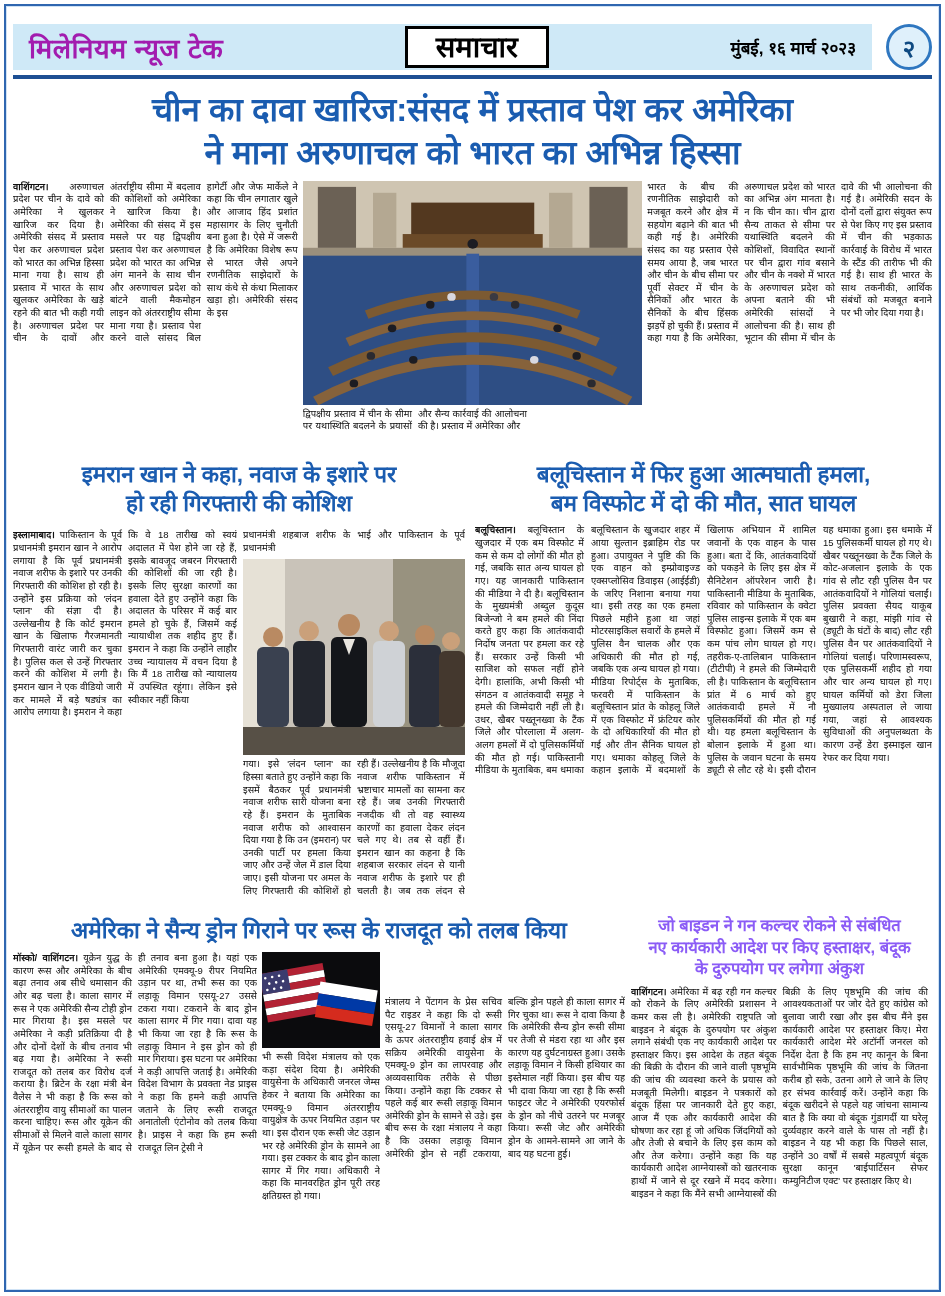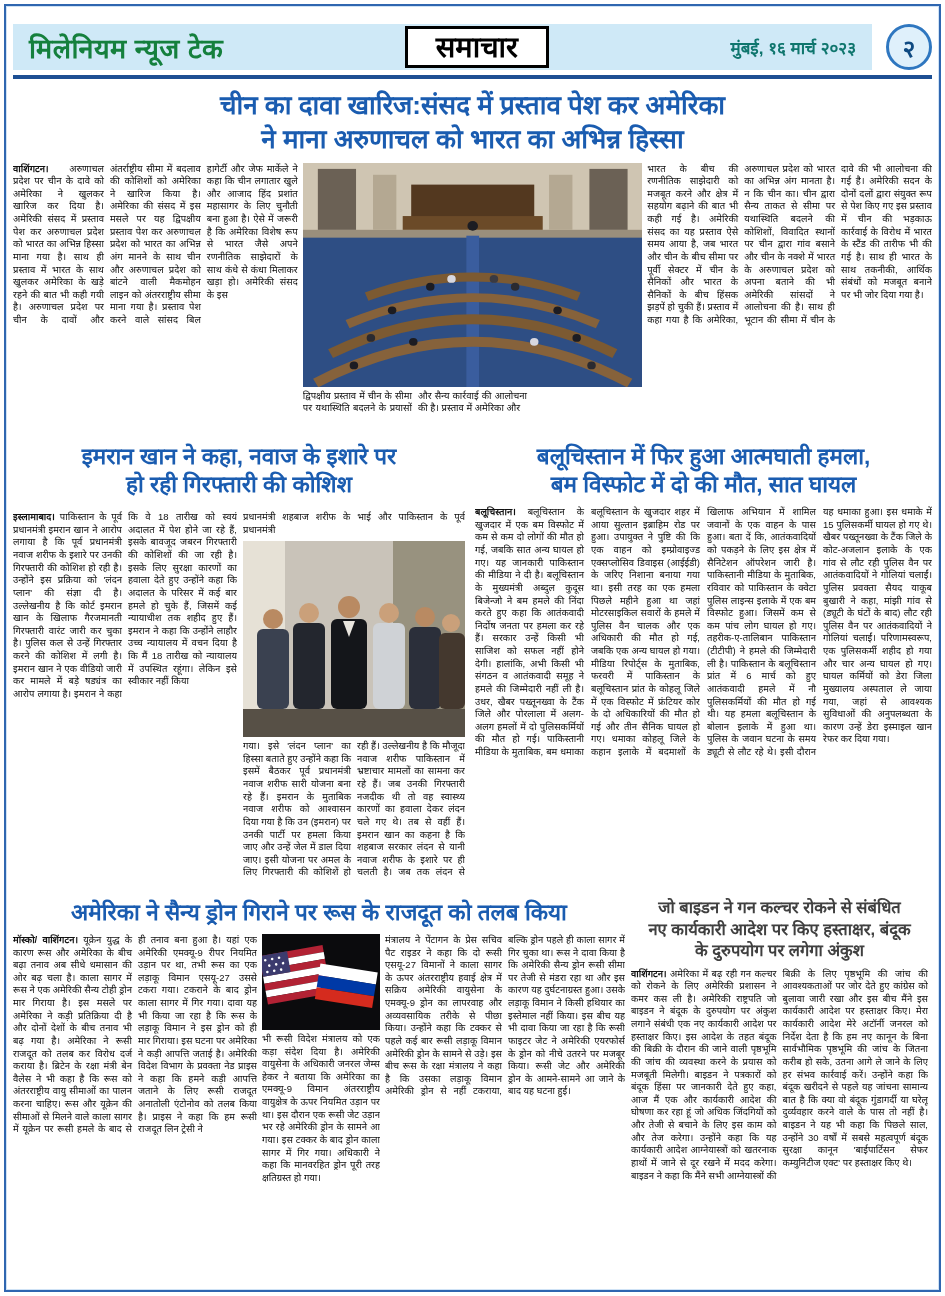--- a/index.html
+++ b/index.html
@@ -16,45 +16,45 @@
   }
   .content { position: absolute; top: 10px; left: 13px; right: 13px; bottom: 10px; }
 
   
   .masthead-row { display: flex; align-items: center; margin-top: 14px; }
   .masthead-strip {
     flex: 1; background: #cfe9f7; height: 46px;
     display: flex; align-items: center; justify-content: space-between;
     padding: 0 16px;
   }
-  .paper-name { font-size: 27px; font-weight: bold; color: #15803d; letter-spacing: 0.5px; }
+  .paper-name { font-size: 27px; font-weight: bold; color: #a21caf; letter-spacing: 0.5px; }
   .section-box {
     border: 3px solid #000; background: #fff; padding: 0 28px;
     font-size: 29px; font-weight: bold; color: #000; line-height: 1.25;
   }
-  .edition-date { font-size: 17px; font-weight: bold; color: #0f766e; }
+  .edition-date { font-size: 17px; font-weight: bold; color: #000000; }
   .page-badge {
     width: 46px; height: 46px; border-radius: 50%;
     border: 3px solid #2f77c0; background: #dff0fb; color: #0f4a82;
     display: flex; align-items: center; justify-content: center;
     font-size: 24px; font-weight: bold; margin-left: 14px; flex: 0 0 auto;
   }
   .top-rule { height: 4px; background: #1d4f93; margin-top: 5px; }
 
   
   .main-headline {
     text-align: center; color: #1a5cb0; font-weight: bold;
-    font-size: 26px; line-height: 1.3; margin: 10px 0 6px;
+    font-size: 33px; line-height: 1.3; margin: 10px 0 6px;
   }
   .sub-headline {
     text-align: center; color: #1a5cb0; font-weight: bold;
     font-size: 22.5px; line-height: 1.28; margin: 4px 0 6px;
   }
   .biden-headline {
-    text-align: center; color: #404040; font-weight: bold;
+    text-align: center; color: #8b5cf6; font-weight: bold;
     font-size: 16.5px; line-height: 1.3; margin: 2px 0 6px;
   }
 
   
   .body-text { font-size: 9.5px; line-height: 1.33; text-align: justify; }
   .dateline { font-weight: bold; }
   .cols-2 { column-count: 2; column-gap: 6px; }
   .cols-3 { column-count: 3; column-gap: 6px; }
   .cols-4 { column-count: 4; column-gap: 7px; }
 
@@ -75,21 +75,21 @@
   .art2-below { height: 142px; overflow: hidden; margin-top: 3px; }
   .art3-body { height: 374px; overflow: hidden; margin-top: 2px; }
 
   .row3 { display: flex; gap: 6px; margin-top: 10px; }
   .art4 { width: 612px; }
   .art5 { width: 297px; }
   .art4-body { display: flex; gap: 5px; height: 318px; overflow: hidden; margin-top: 2px; }
   .art4-left { width: 244px; overflow: hidden; }
   .art4-mid { width: 118px; overflow: hidden; }
   .art4-midtext { height: 212px; overflow: hidden; margin-top: 3px; }
-  .art4-right { width: 240px; overflow: hidden; }
+  .art4-right { width: 240px; overflow: hidden; margin-top: 44px; }
   .art5-body { height: 258px; overflow: hidden; margin-top: 2px; }
 </style>
 </head>
 <body>
 
 <div class="frame"></div>
 
 <div class="content">
 
   <div class="masthead-row">

